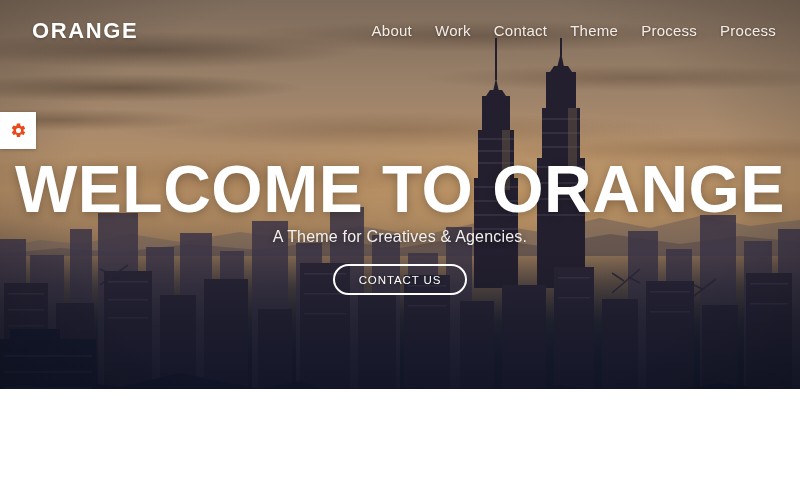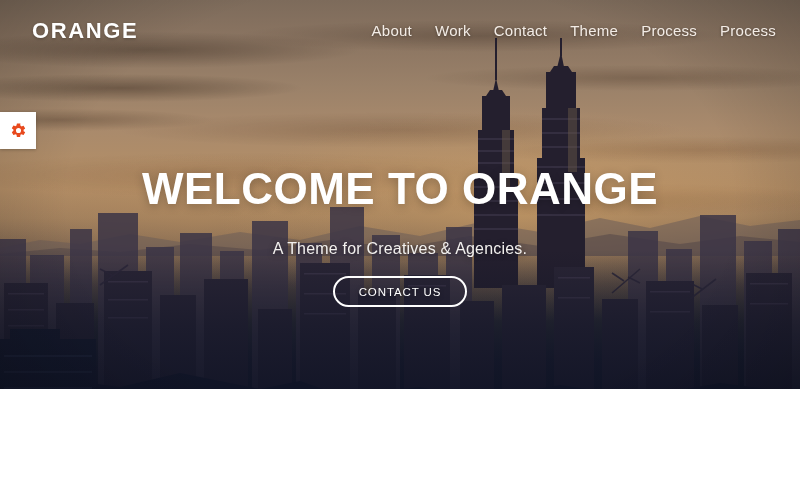--- a/index.html
+++ b/index.html
@@ -134,30 +134,30 @@
 
   
   .hero-content {
     position:absolute; left:0; top:0; width:800px; height:473px;
     z-index:20;
     display:flex; flex-direction:column; align-items:center;
   }
   .hero-title {
     margin-top:160px;
     color:#ffffff;
-    font-size:44px;
+    font-size:66px;
     font-weight:bold;
     letter-spacing:0.5px;
     line-height:58px;
     text-align:center;
     white-space:nowrap;
     text-shadow:0 2px 10px rgba(0,0,0,0.25);
   }
   .hero-sub {
-    margin-top:22px;
+    margin-top:10px;
     color:#f2f0ee;
     font-size:16px;
     letter-spacing:0.2px;
     text-align:center;
     text-shadow:0 1px 6px rgba(0,0,0,0.45);
   }
   .hero-btn {
     margin-top:18px;
     display:inline-flex; align-items:center; justify-content:center;
     height:31px;

